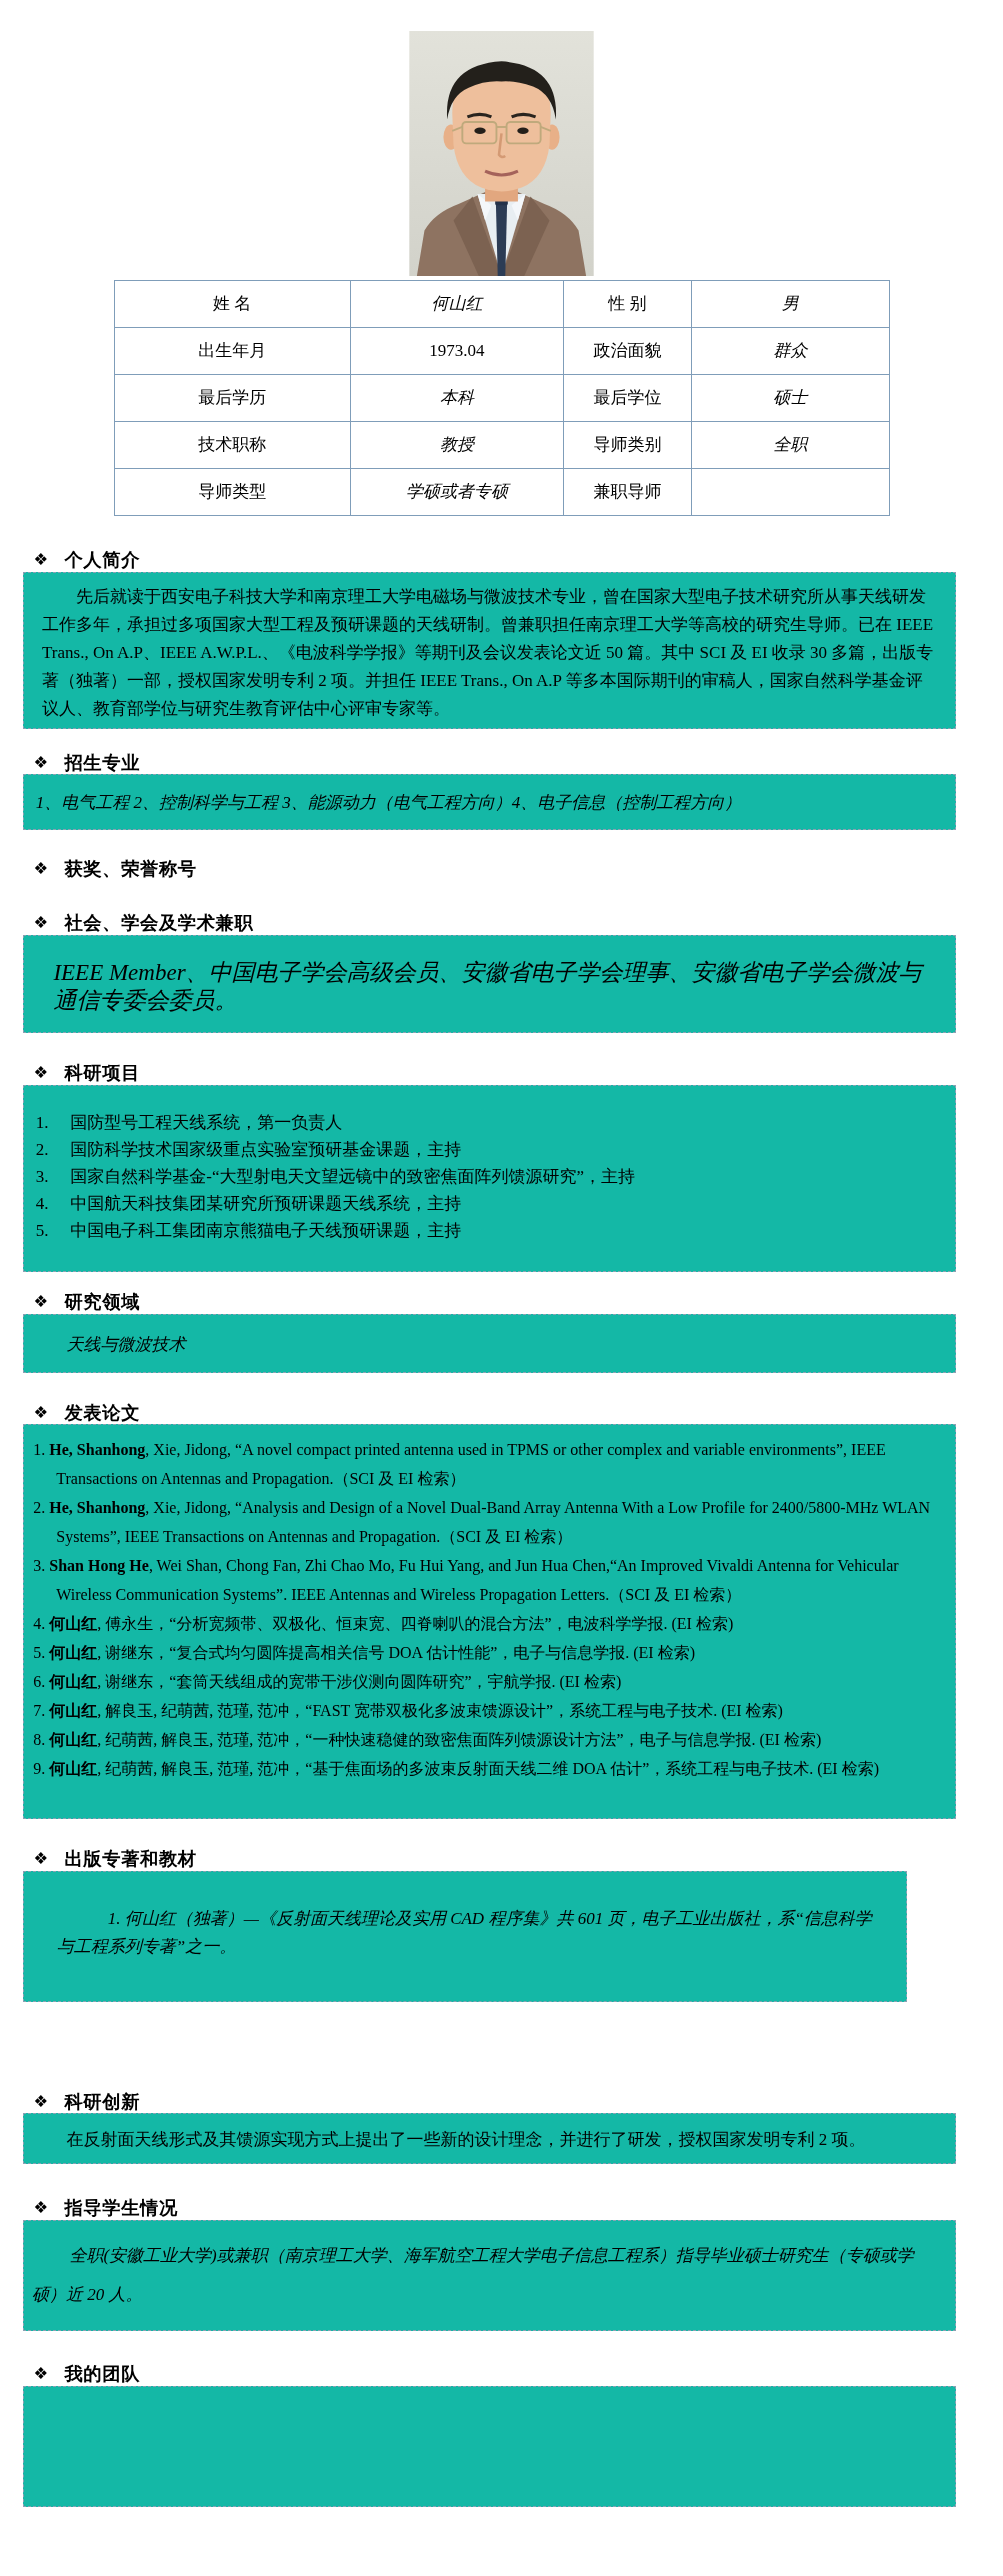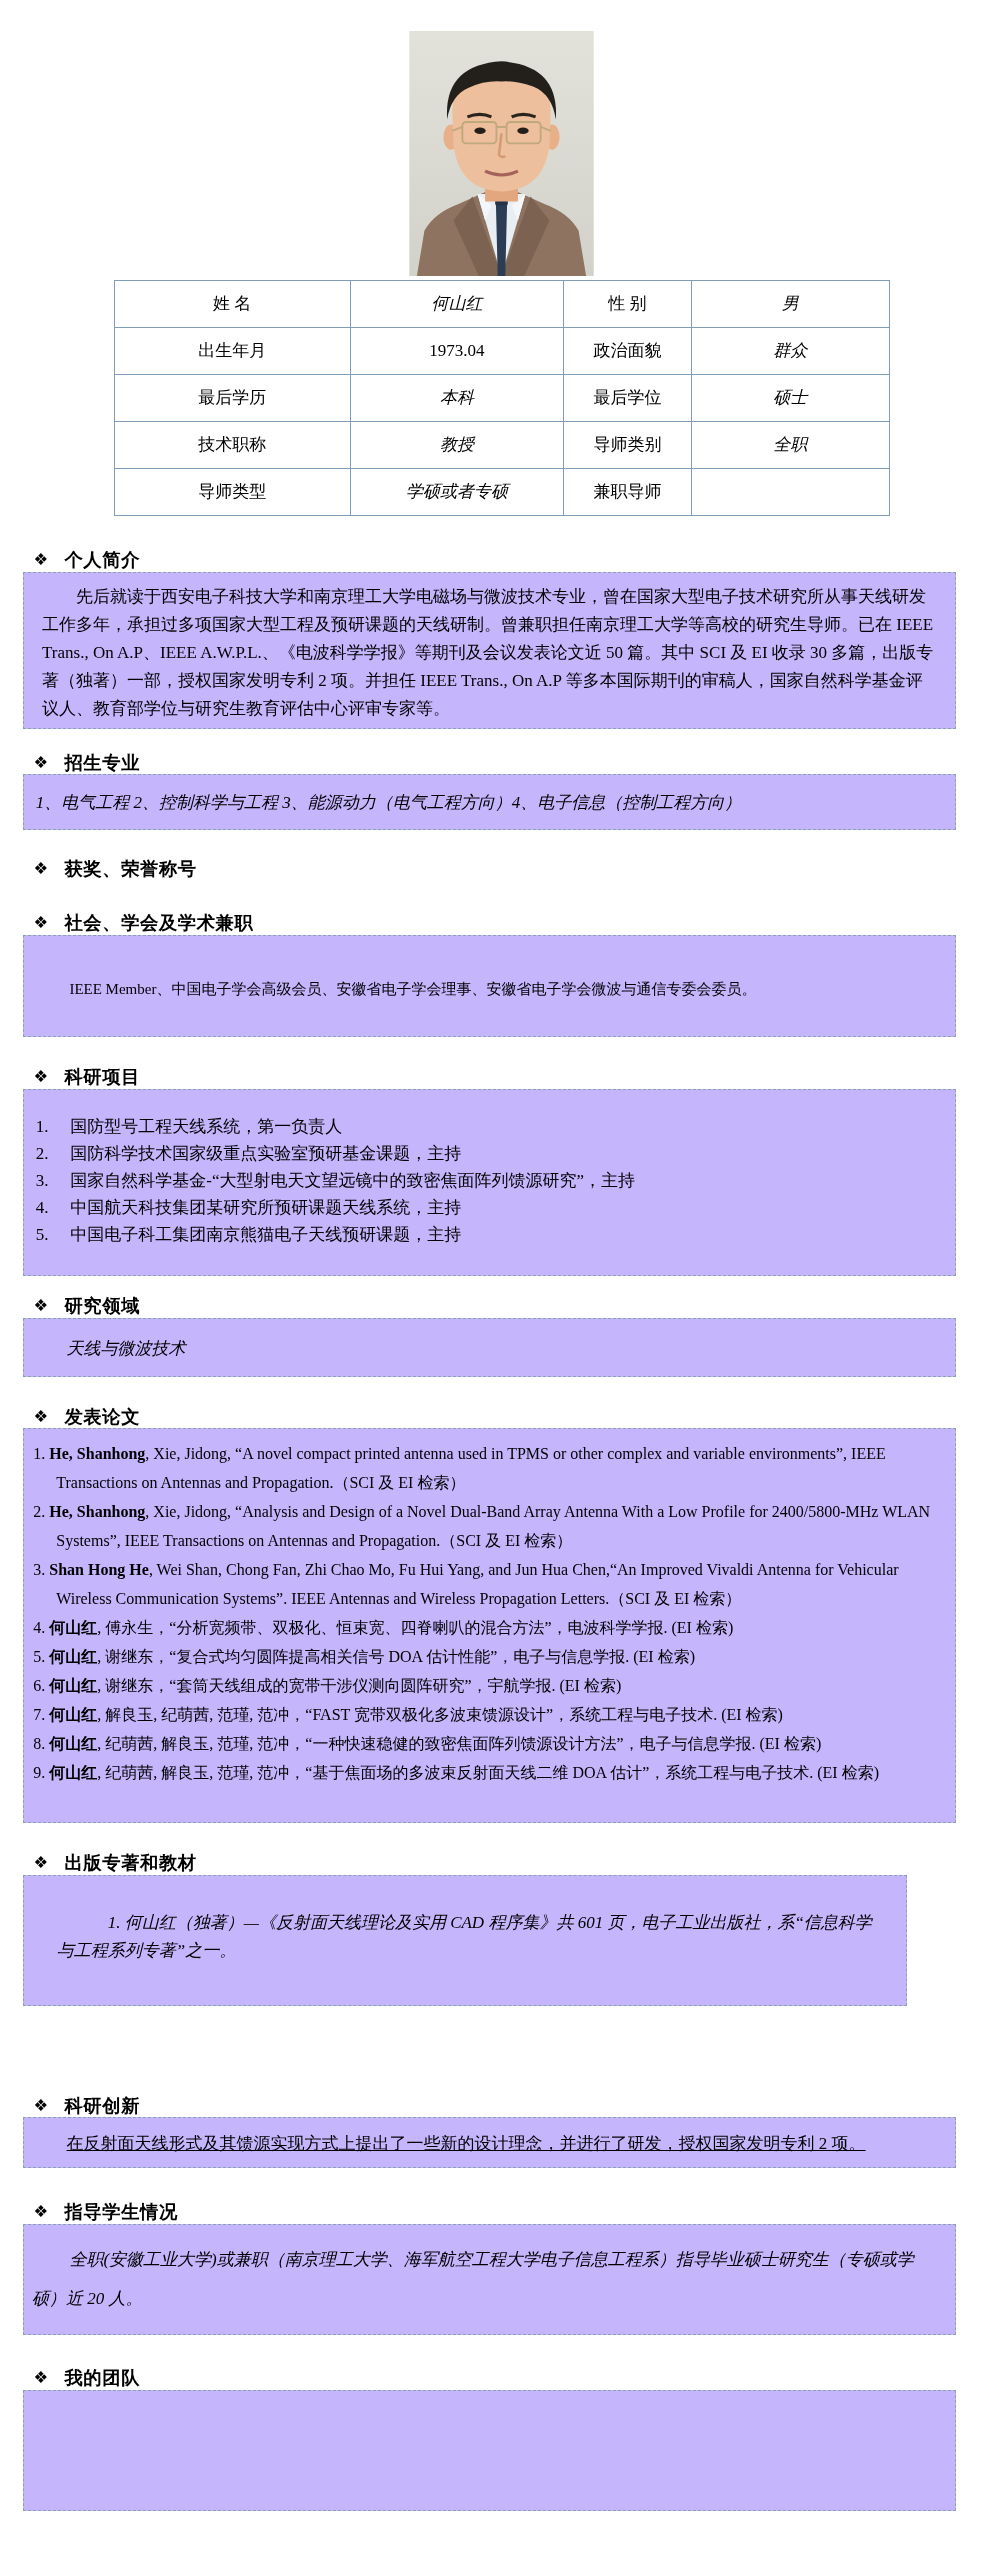--- a/index.html
+++ b/index.html
@@ -19,51 +19,51 @@
   td.plain{font-style:normal;}
   td.sans{font-family:"Liberation Sans","DejaVu Sans",sans-serif;font-style:normal;}
 
   
   .sections{width:933px;margin-left:23.4px;}
   .sec-head{display:flex;align-items:center;margin:29px 0 1.3px 10px;height:21.5px;
     font-family:"Liberation Sans","DejaVu Sans",sans-serif;font-weight:bold;font-size:18.3px;}
   .sec-head .bullet{font-size:16.4px;margin-right:16.4px;line-height:21.5px;}
   .sec-head .sec-title{letter-spacing:0.6px;line-height:21.5px;}
 
-  .dbox{border:1.3px dashed #8ba0b3;box-sizing:border-box;width:933px;background:#c4b5fd;}
+  .dbox{border:1.3px dashed #8ba0b3;box-sizing:border-box;width:933px;background:#14b8a6;}
   .dbox.narrow{width:884px;}
 
   .box-intro{padding:10px 17.7px 5px 17.7px;min-height:157px;}
   .box-intro p{margin:0;font-size:17px;line-height:28px;text-indent:2em;}
 
   .box-majors{padding:15px 12.6px 12.6px 11.4px;min-height:56px;}
   .kai{font-style:italic;font-size:17px;}
   .box-majors p{margin:0;line-height:25px;}
 
   .box-awards{padding:19px 12.6px 16.4px 29px;min-height:66px;}
   .box-awards p{margin:0;font-size:17px;line-height:28px;}
 
   .box-member{padding:23px 12.6px 17.7px 29px;min-height:71px;}
-  .box-member p{margin:16px;font-size:15px;line-height:28px;}
+  .box-member p{margin:0;font-size:23px;line-height:28px;font-style:italic;}
 
   .box-projects{padding:23px 12.6px 25px 8.9px;min-height:187px;font-size:17px;}
   .proj-item{line-height:27px;margin:0;display:flex;}
   .proj-item .num{width:37px;flex:0 0 37px;padding-left:2.5px;box-sizing:border-box;}
 
   .box-research{padding:17.7px 12.6px 15px 42px;min-height:57px;}
   .box-research p{margin:0;line-height:24px;}
 
   .box-papers{padding:10px 14px 3.8px 8.9px;min-height:395px;font-size:16px;}
   .paper{line-height:29px;margin:0;padding-left:23px;text-indent:-23px;}
   .paper b{font-weight:bold;}
 
   .box-books{padding:16.4px 16.4px 24px 16.4px;min-height:99px;}
   .box-books p{margin:16px;line-height:28px;text-indent:3em;}
 
-  .box-innov{padding:11.4px 15px 8.9px 15px;min-height:51px;text-decoration:underline;}
+  .box-innov{padding:11.4px 15px 8.9px 15px;min-height:51px;}
   .box-innov p{margin:0;font-size:17px;line-height:28px;text-indent:1.6em;}
 
   .box-students{padding:15px 15px 15px 7.6px;min-height:111px;}
   .box-students p{margin:0;line-height:39px;text-indent:2.2em;}
 
   .box-team{min-height:121px;margin-bottom:25px;}
 </style>
 </head>
 <body>
 

